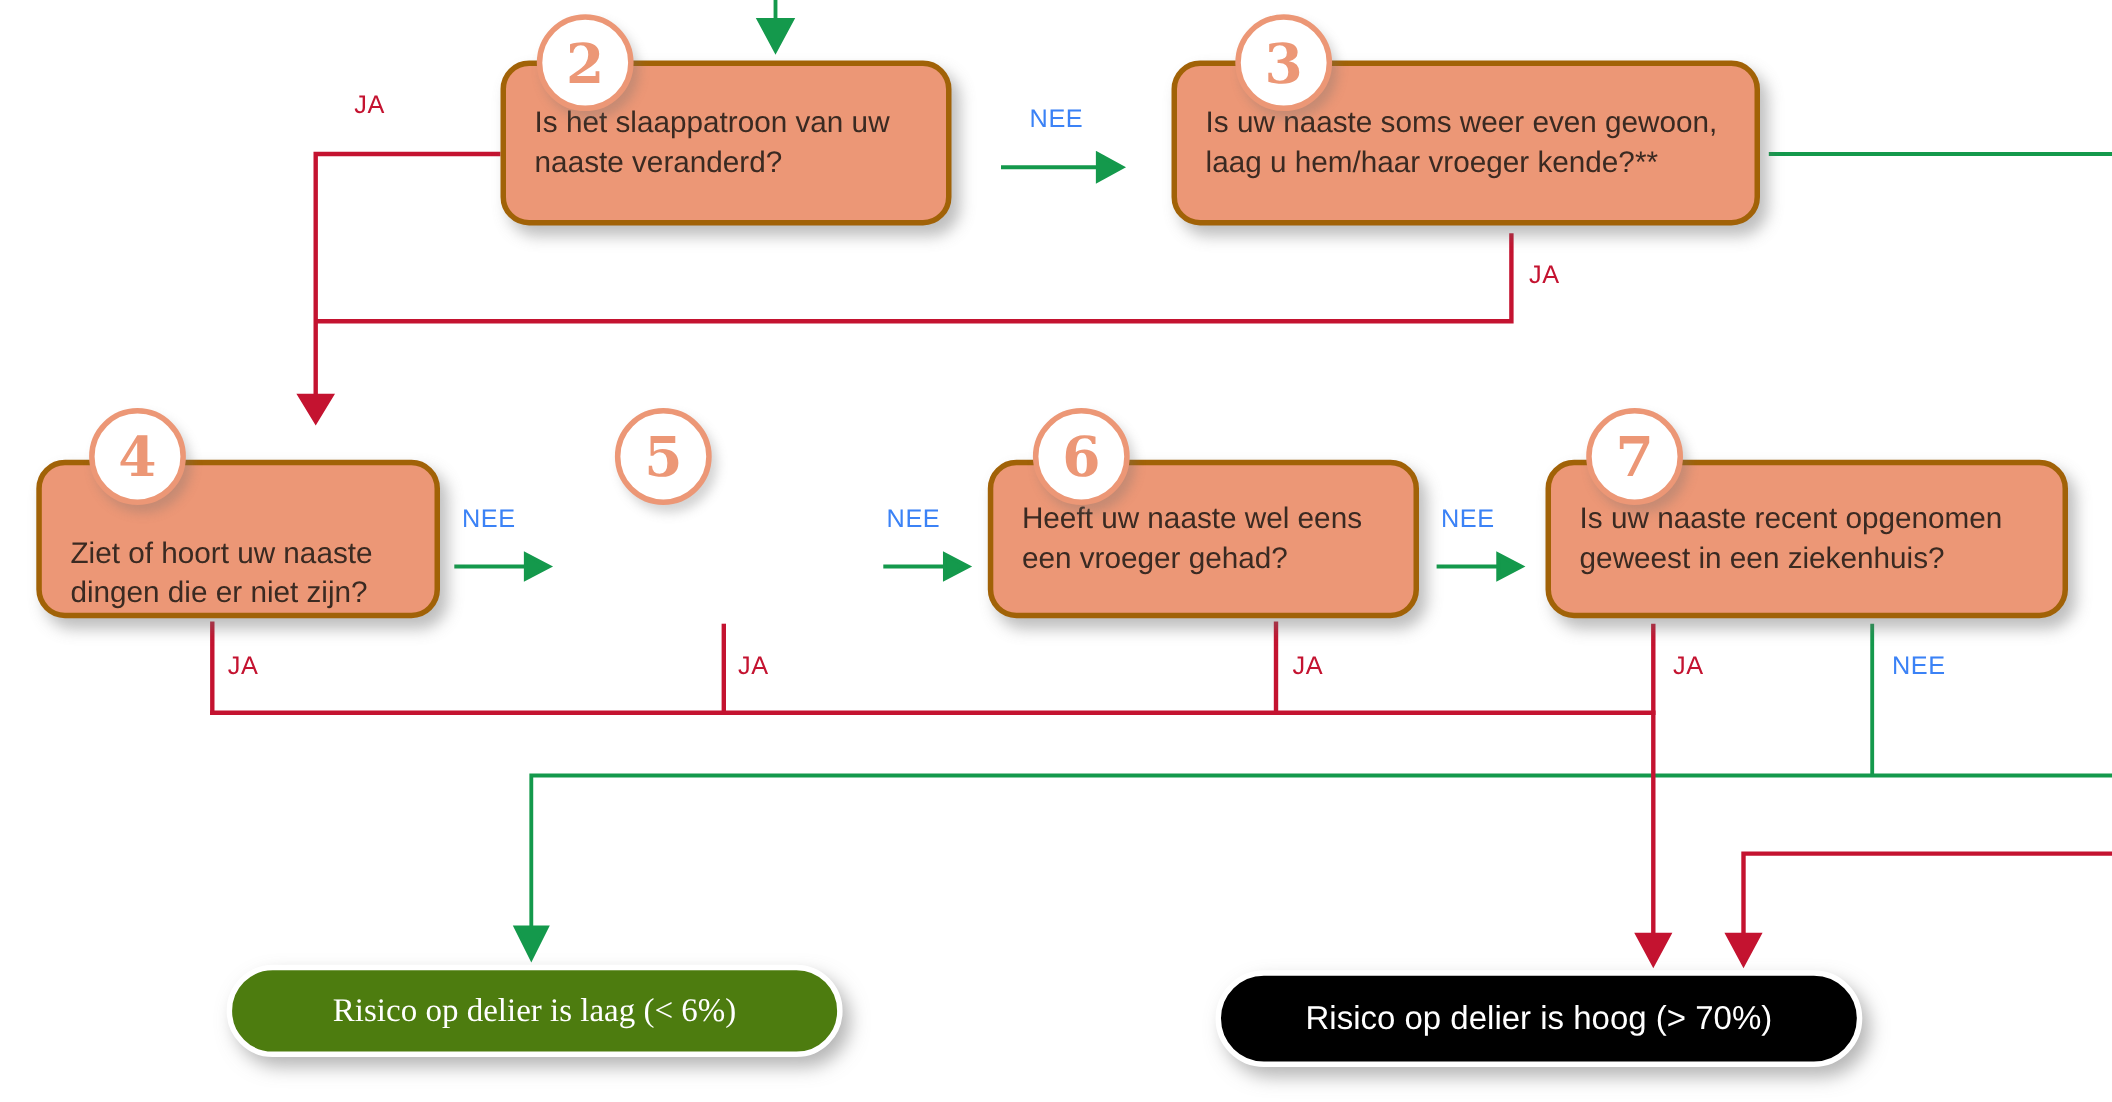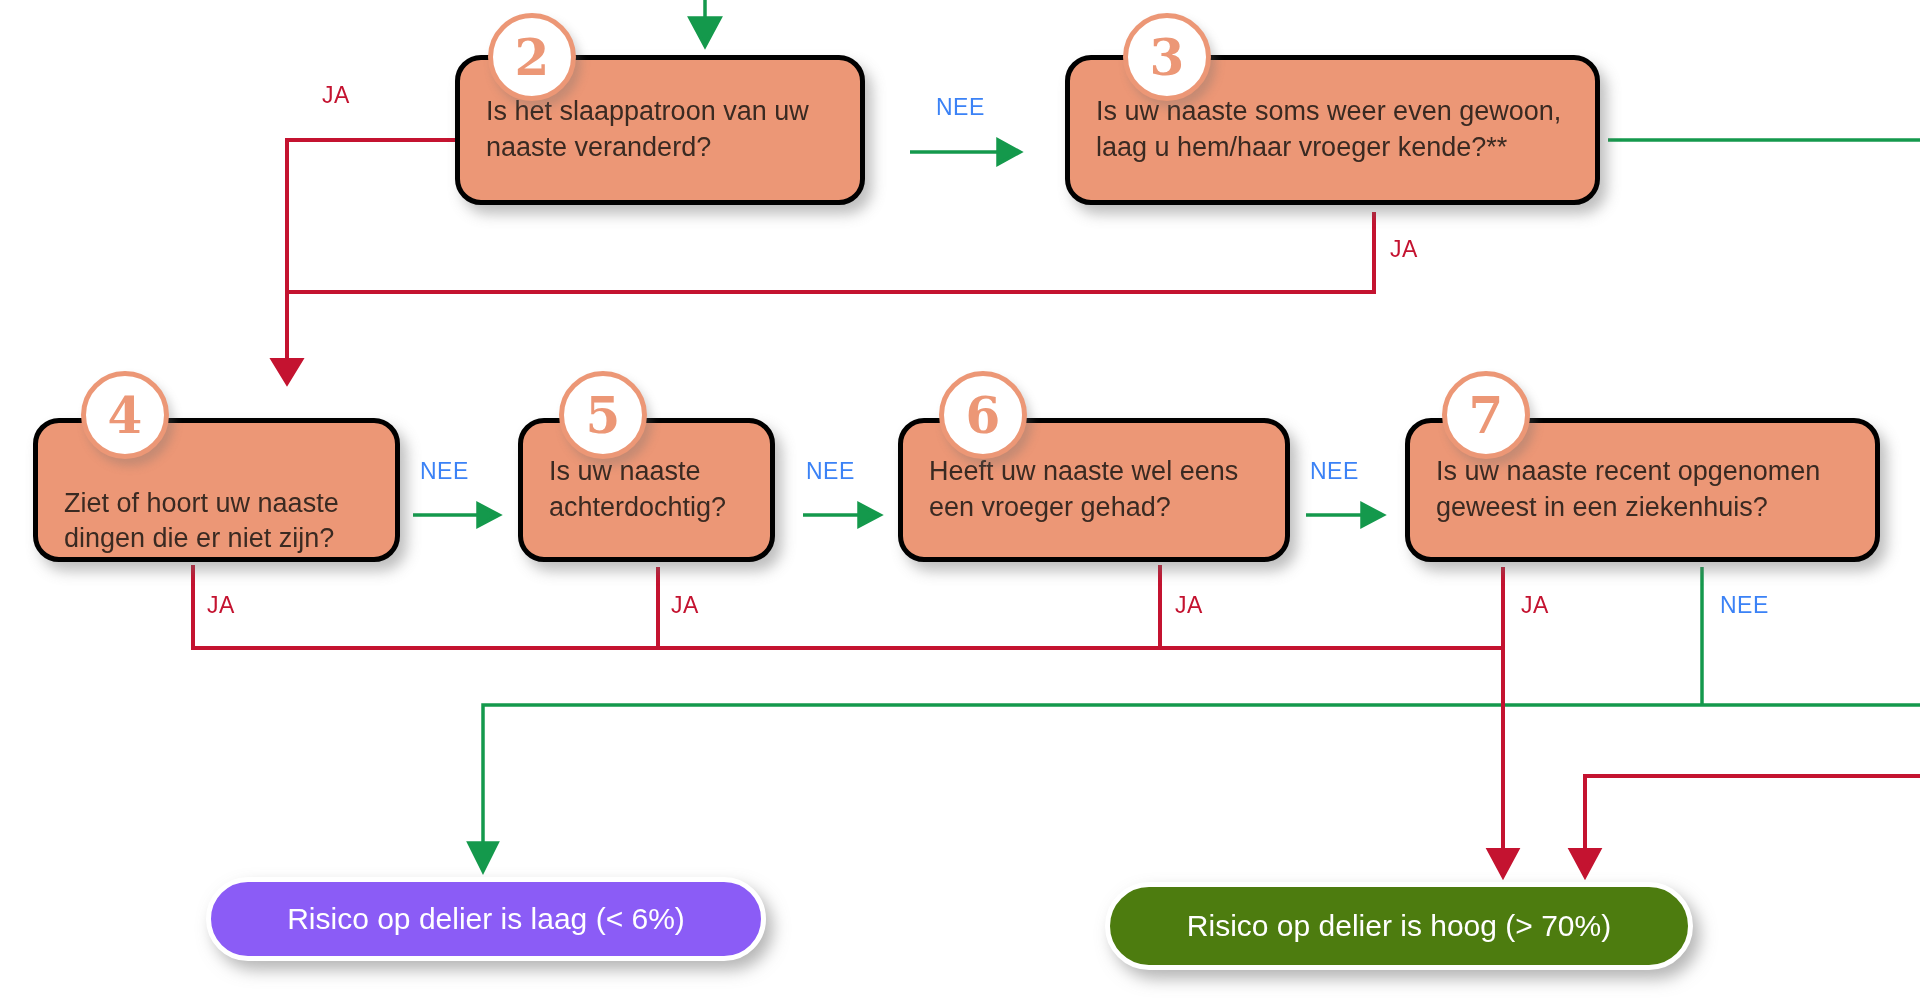--- a/index.html
+++ b/index.html
@@ -2,38 +2,38 @@
 <html><head>
 <meta charset="utf-8">
 <style>
   html,body{margin:0;padding:0;background:#fff;}
   #canvas{
     position:relative;width:1920px;height:1002px;background:#ffffff;
     font-family:"Liberation Sans",sans-serif;overflow:hidden;
   }
   #wires{position:absolute;left:0;top:0;z-index:1;pointer-events:none;}
   .qbox{
-    position:absolute;background:#ec9776;border:5px solid #000000;border-radius:26px;
+    position:absolute;background:#ec9776;border:5px solid #a16207;border-radius:26px;
     box-shadow:7px 9px 14px rgba(110,110,110,.45);display:flex;align-items:center;
     padding:0 26px;font-size:27px;color:#3a2a22;z-index:2;line-height:1.32;
     box-sizing:border-box;
   }
   .num-circle{
     position:absolute;width:78px;height:78px;border-radius:50%;background:#ffffff;
     border:5px solid #ec9776;display:flex;align-items:center;justify-content:center;
     font-family:"DejaVu Serif",serif;font-weight:bold;font-size:50px;color:#ec9776;
     z-index:3;box-shadow:5px 7px 10px rgba(110,110,110,.30);box-sizing:content-box;
   }
   .rbox{
     position:absolute;border:5px solid #ffffff;border-radius:48px;display:flex;
     align-items:center;justify-content:center;color:#ffffff;font-size:30px;
     box-shadow:7px 9px 16px rgba(110,110,110,.5);z-index:2;box-sizing:border-box;
   }
-  .rbox.low{background:#8b5cf6;}
-  .rbox.high{background:#4d7c0f;}
+  .rbox.low{background:#4d7c0f;font-family:Liberation Serif, serif;}
+  .rbox.high{background:#000000;}
   .elabel{position:absolute;font-weight:normal;font-size:23px;z-index:2;letter-spacing:.5px;}
   .ja{color:#c41330;}
   .nee{color:#3b82f6;}
 </style>
 </head>
 <body>
 
 <div id="canvas">
 
   <svg id="wires" width="1920" height="1002" viewBox="0 0 1920 1002">
@@ -94,23 +94,20 @@
     <span>3</span>
   </div>
 
   <div class="qbox" style="left:33px;top:418px;width:367px;height:144px;align-items:flex-end;">
     <span>Ziet of hoort uw naaste dingen die er niet zijn?</span>
   </div>
   <div class="num-circle" style="left:81px;top:371px;">
     <span>4</span>
   </div>
 
-  <div class="qbox" style="left:518px;top:418px;width:257px;height:144px;">
-    <span>Is uw naaste achterdochtig?</span>
-  </div>
   <div class="num-circle" style="left:559px;top:371px;">
     <span>5</span>
   </div>
 
   <div class="qbox" style="left:898px;top:418px;width:392px;height:144px;">
     <span>Heeft uw naaste wel eens een vroeger gehad?</span>
   </div>
   <div class="num-circle" style="left:939px;top:371px;">
     <span>6</span>
   </div>

